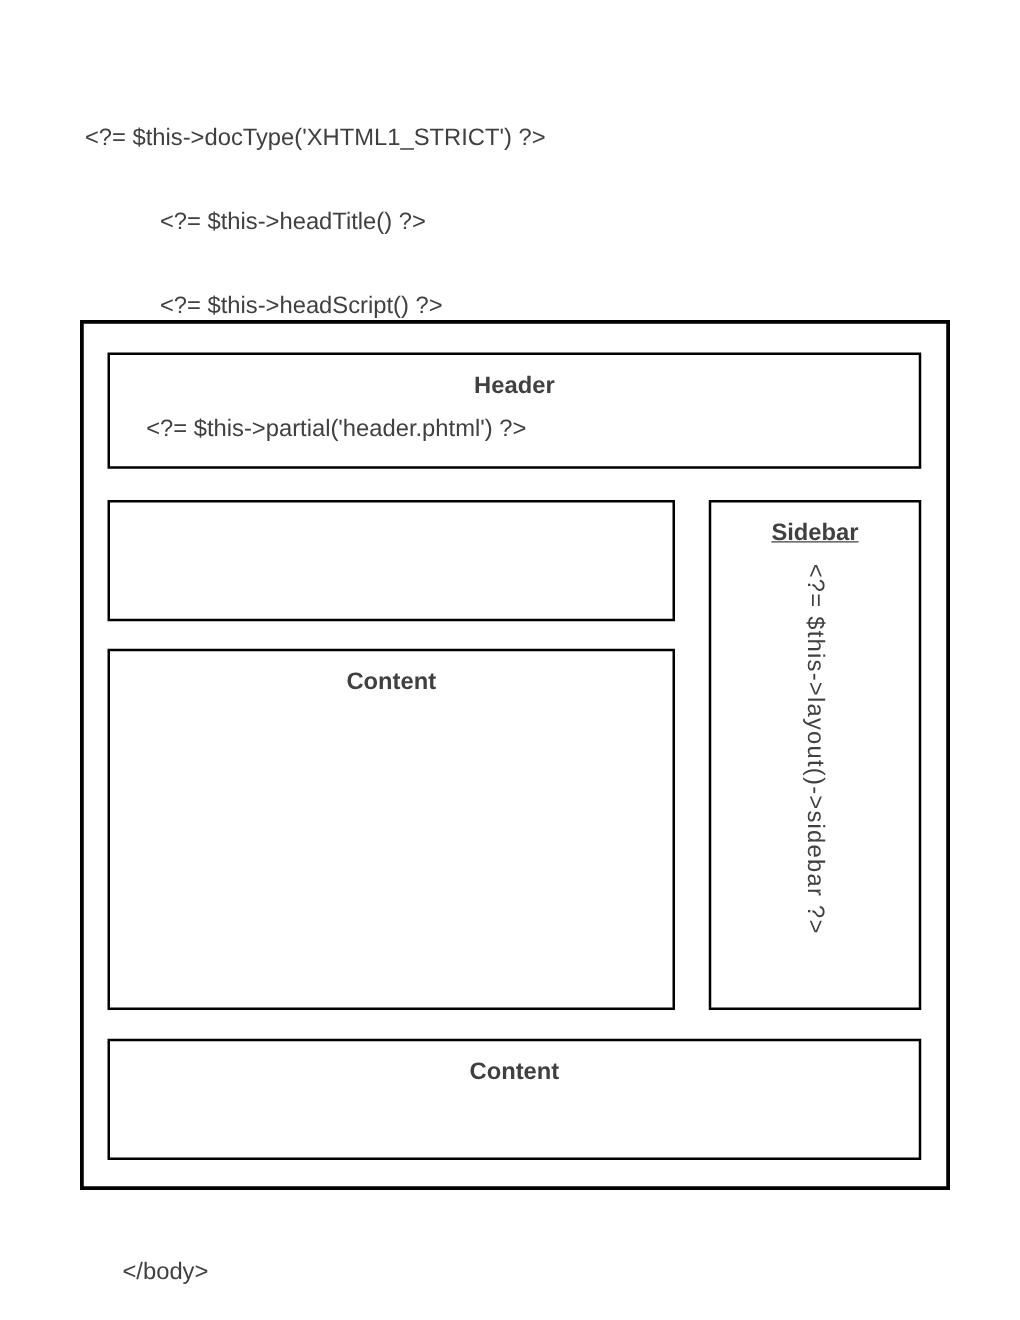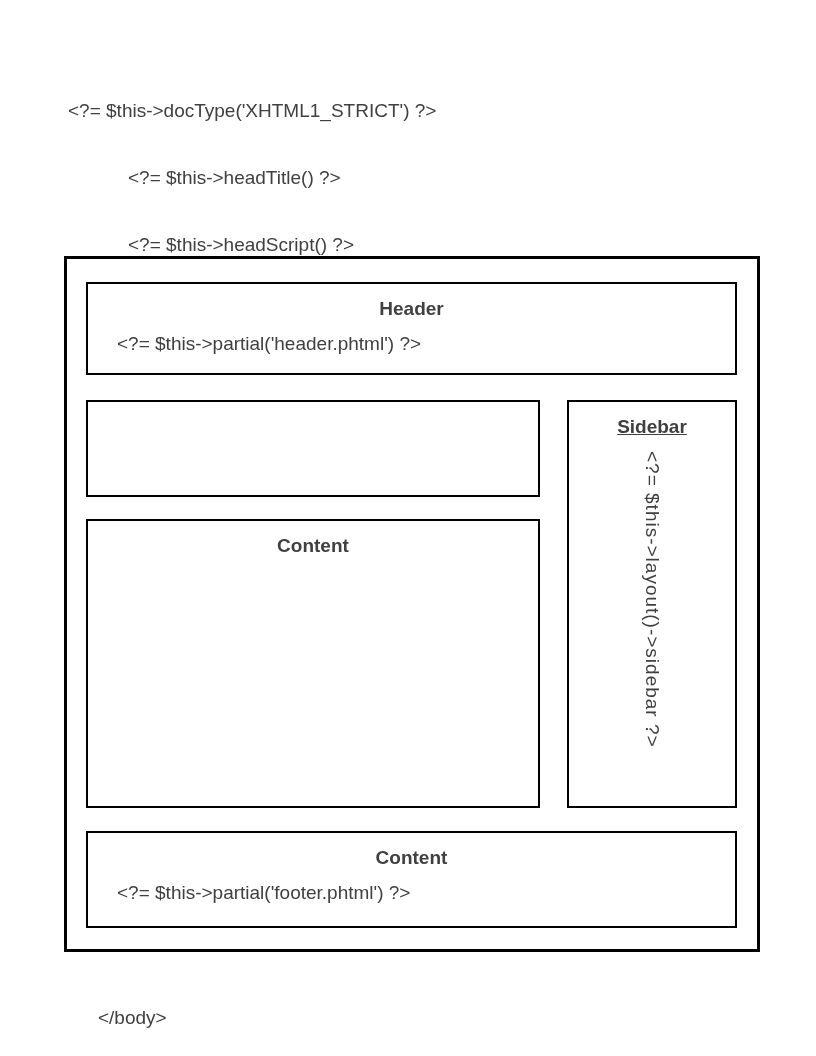--- a/index.html
+++ b/index.html
@@ -108,21 +108,20 @@
     <div class="box-title">Content</div>
   </div>
 
   <div class="wbox inner-box sidebar-box">
     <div class="box-title">Sidebar</div>
     <div class="vertical-code">&lt;?= $this-&gt;layout()-&gt;sidebar ?&gt;</div>
   </div>
 
   <div class="wbox inner-box footer-box">
     <div class="box-title">Content</div>
-    <div class="box-code">&lt;?= $this-&gt;partial('footer.phtml') ?&gt;</div>
   </div>
 
   <div class="code-block bottom-code">
     <div class="code-line ind1">&lt;/body&gt;</div>
     
   </div>
 
 </div>
 
 </body></html>

